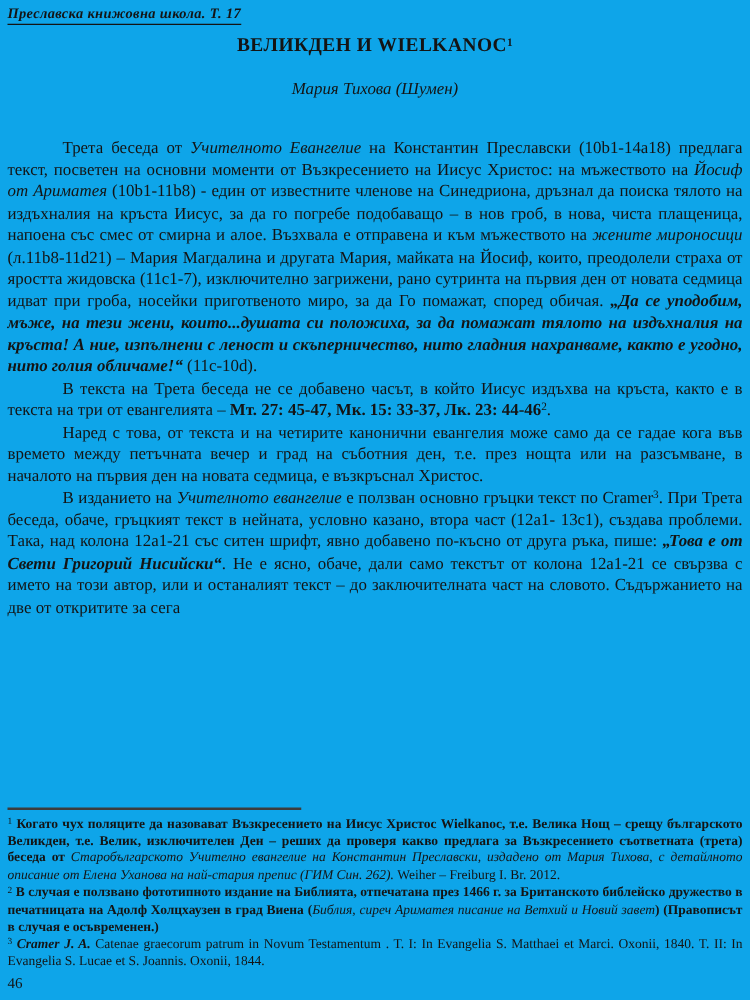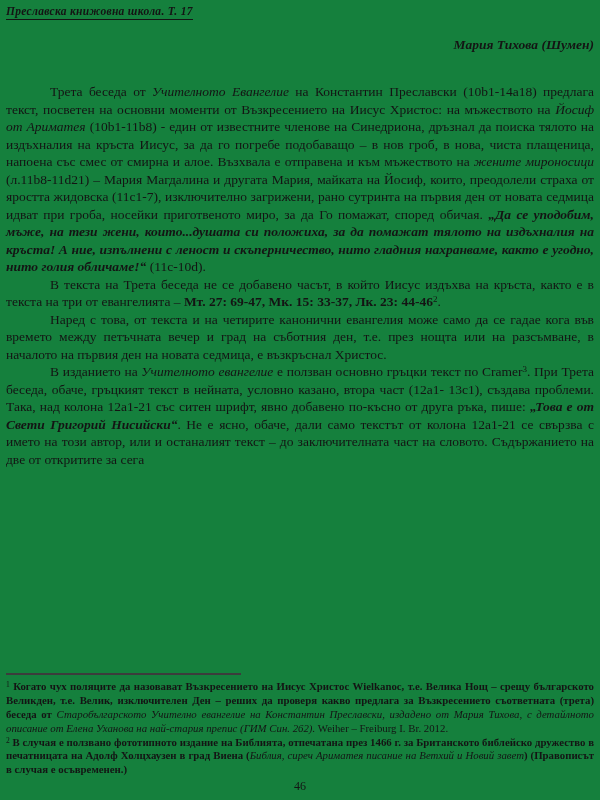--- a/index.html
+++ b/index.html
@@ -7,42 +7,42 @@
   body {
     width: 600px; height: 800px;
     font-family: "Liberation Serif", "DejaVu Serif", serif;
     color: #141414;
     overflow: hidden;
   }
   .page {
     width: 600px; height: 800px;
     padding: 4px 6px 6px 6px;
     display: flex; flex-direction: column;
-    background: #15803d;
+    background: #0ea5e9;
   }
   .journal-header {
     font-size: 11.5px; line-height: 14px;
     font-style: italic; font-weight: bold;
     align-self: flex-start;
     border-bottom: 1.5px solid #141414;
     padding-bottom: 1px;
     letter-spacing: 0.3px;
   }
   .article-title {
     margin-top: 7px;
     text-align: center;
     font-size: 15.5px; line-height: 19px;
     font-weight: bold;
     letter-spacing: 0.4px;
   }
   .author-line {
     margin-top: 16px;
-    text-align: right;
+    text-align: center;
     font-size: 13.5px; line-height: 17px;
-    font-weight: bold; font-style: italic;
+    font-weight: normal; font-style: italic;
   }
   .content {
     margin-top: 30px;
     flex: 1 1 auto;
     font-size: 13.5px; line-height: 17.5px;
     text-align: justify;
   }
   .content p { text-indent: 44px; }
   .run-i  { font-style: italic; }
   .run-b  { font-weight: bold; }
@@ -57,44 +57,48 @@
     width: 235px; height: 2px;
     background: #3c3c3c;
     margin-bottom: 5px;
   }
   .footnotes {
     font-size: 10.8px; line-height: 13.8px;
     text-align: justify;
   }
   .footnote sup { font-size: 7.5px; vertical-align: 3px; }
   .page-number {
-    text-align: center;
+    text-align: left;
     font-size: 12px; line-height: 15px;
     margin-top: 2px;
   }
 </style>
 </head>
 <body>
 
 <div class="page">
 
   <div class="journal-header">Преславска книжовна школа. Т. 17</div>
 
+  <div class="article-title">
+    <span>ВЕЛИКДЕН И WIELKANOC</span><sup>1</sup>
+  </div>
 
   <div class="author-line">Мария Тихова (Шумен)</div>
 
   <div class="content">
     <p><span>Трета беседа от </span><span class="run-i">Учителното Евангелие</span><span> на Константин Преславски (10b1-14a18) предлага текст, посветен на основни моменти от Възкресението на Иисус Христос: на мъжеството на </span><span class="run-i">Йосиф от Ариматея</span><span> (10b1-11b8) - един от известните членове на Синедриона, дръзнал да поиска тялото на издъхналия на кръста Иисус, за да го погребе подобаващо – в нов гроб, в нова, чиста плащеница, напоена със смес от смирна и алое. Възхвала е отправена и към мъжеството на </span><span class="run-i">жените мироносици</span><span> (л.11b8-11d21) – Мария Магдалина и другата Мария, майката на Йосиф, които, преодолели страха от яростта жидовска (11c1-7), изключително загрижени, рано сутринта на първия ден от новата седмица идват при гроба, носейки приготвеното миро, за да Го помажат, според обичая. </span><span class="run-bi">„Да се уподобим, мъже, на тези жени, които...душата си положиха, за да помажат тялото на издъхналия на кръста! А ние, изпълнени с леност и скъперничество, нито гладния нахранваме, както е угодно, нито голия обличаме!“</span><span> (11c-10d).</span></p>
-    <p><span>В текста на Трета беседа не се добавено часът, в който Иисус издъхва на кръста, както е в текста на три от евангелията – </span><span class="run-b">Мт. 27: 69-47, Мк. 15: 33-37, Лк. 23: 44-46</span><sup>2</sup><span>.</span></p>
+    <p><span>В текста на Трета беседа не се добавено часът, в който Иисус издъхва на кръста, както е в текста на три от евангелията – </span><span class="run-b">Мт. 27: 45-47, Мк. 15: 33-37, Лк. 23: 44-46</span><sup>2</sup><span>.</span></p>
     <p><span>Наред с това, от текста и на четирите канонични евангелия може само да се гадае кога във времето между петъчната вечер и град на съботния ден, т.е. през нощта или на разсъмване, в началото на първия ден на новата седмица, е възкръснал Христос.</span></p>
     <p><span>В изданието на </span><span class="run-i">Учителното евангелие</span><span> е ползван основно гръцки текст по Cramer</span><sup>3</sup><span>. При Трета беседа, обаче, гръцкият текст в нейната, условно казано, втора част (12a1- 13c1), създава проблеми. Така, над колона 12a1-21 със ситен шрифт, явно добавено по-късно от друга ръка, пише: </span><span class="run-bi">„Това е от Свети Григорий Нисийски“</span><span>. Не е ясно, обаче, дали само текстът от колона 12a1-21 се свързва с името на този автор, или и останалият текст – до заключителната част на словото. Съдържанието на две от откритите за сега</span></p>
   </div>
 
   <div class="footer">
     <div class="footnote-separator"></div>
     <div class="footnotes">
       <div class="footnote"><sup>1</sup><span><span class="run-b"> Когато чух поляците да назовават Възкресението на Иисус Христос Wielkanoc, т.е. Велика Нощ – срещу българското Великден, т.е. Велик, изключителен Ден – реших да проверя какво предлага за Възкресението съответната (трета) беседа от </span><span class="run-i">Старобългарското Учително евангелие на Константин Преславски, издадено от Мария Тихова, с детайлното описание от Елена Уханова на най-стария препис (ГИМ Син. 262).</span><span> Weiher – Freiburg I. Br. 2012.</span></span></div>
       <div class="footnote"><sup>2</sup><span><span class="run-b"> В случая е ползвано фототипното издание на Библията, отпечатана през 1466 г. за Британското библейско дружество в печатницата на Адолф Холцхаузен в град Виена (</span><span class="run-i">Библия, сиреч Ариматея писание на Ветхий и Новий завет</span><span class="run-b">) (Правописът в случая е осъвременен.)</span></span></div>
+      <div class="footnote"><sup>3</sup><span><span class="run-bi"> Cramer J. A.</span><span> Catenae graecorum patrum in Novum Testamentum . T. I: In Evangelia S. Matthaei et Marci. Oxonii, 1840. T. II: In Evangelia S. Lucae et S. Joannis. Oxonii, 1844.</span></span></div>
     </div>
     <div class="page-number">46</div>
   </div>
 
 </div>
 
 </body></html>

